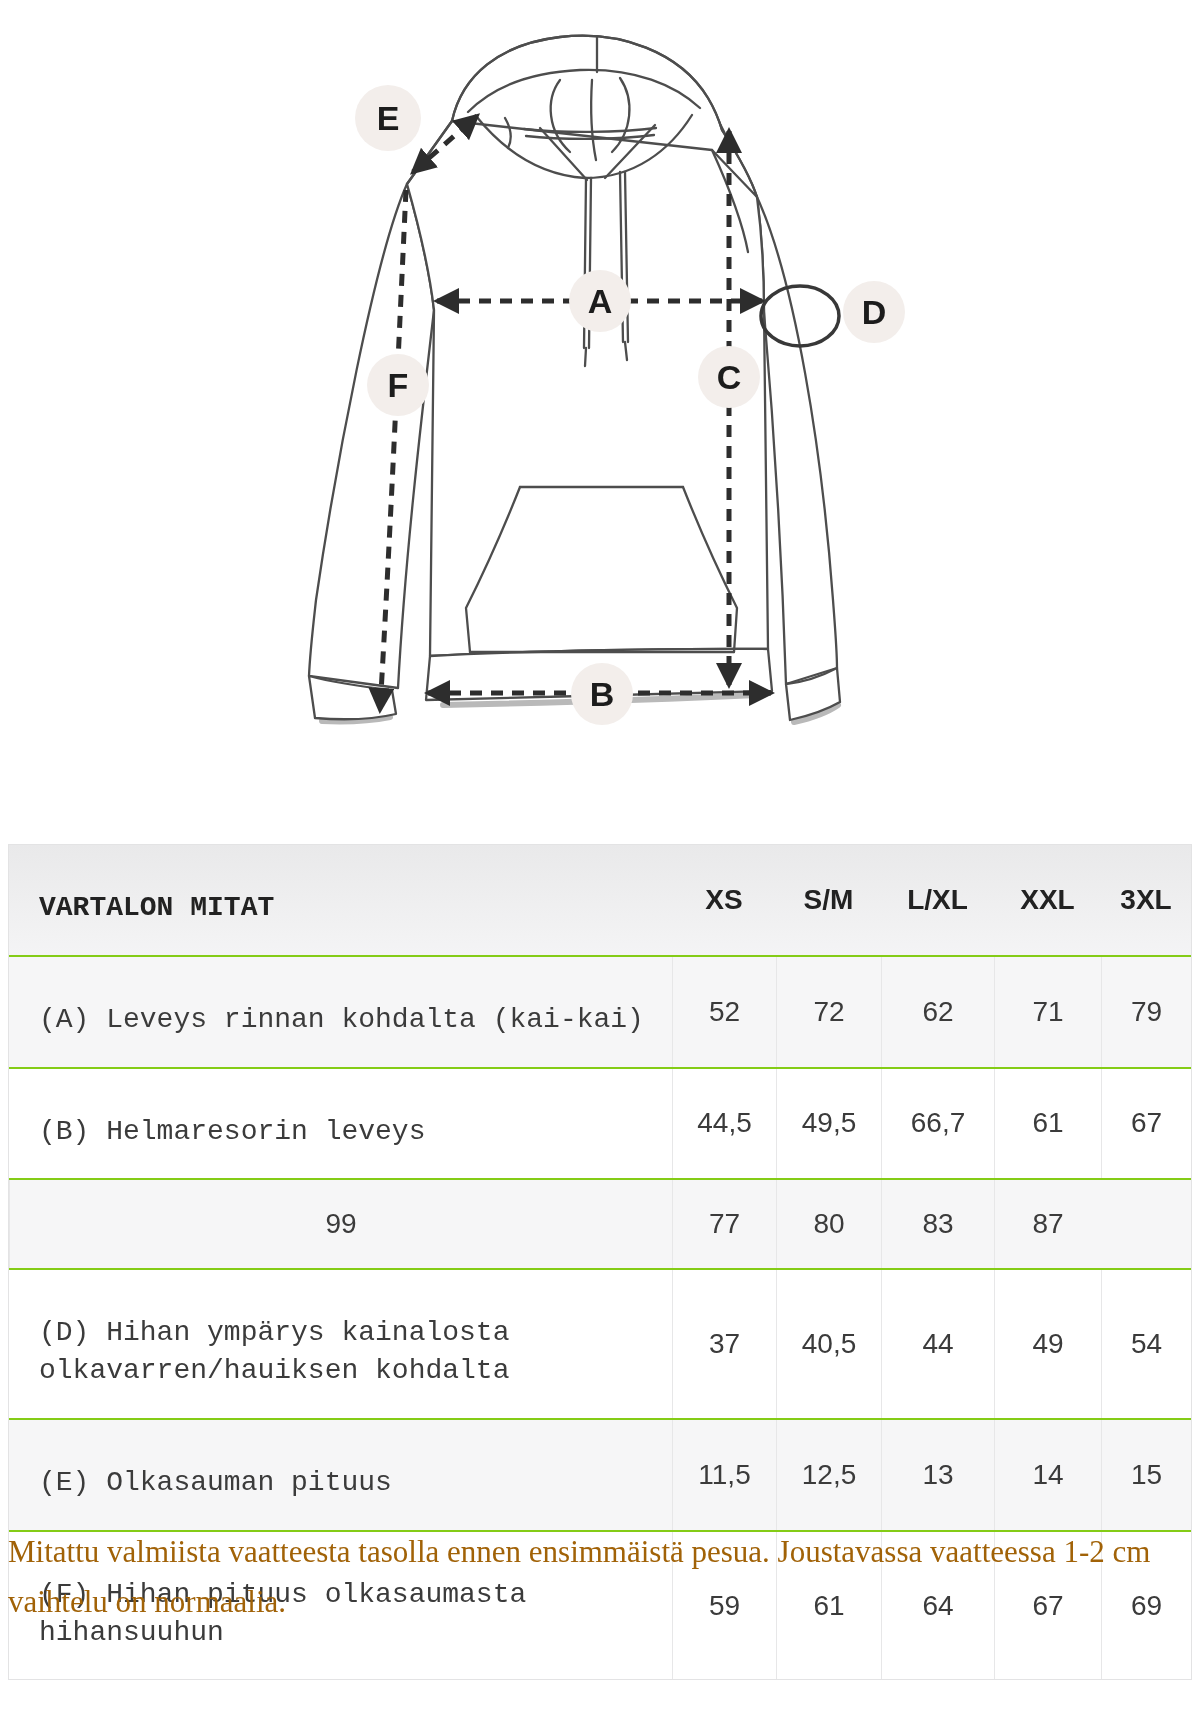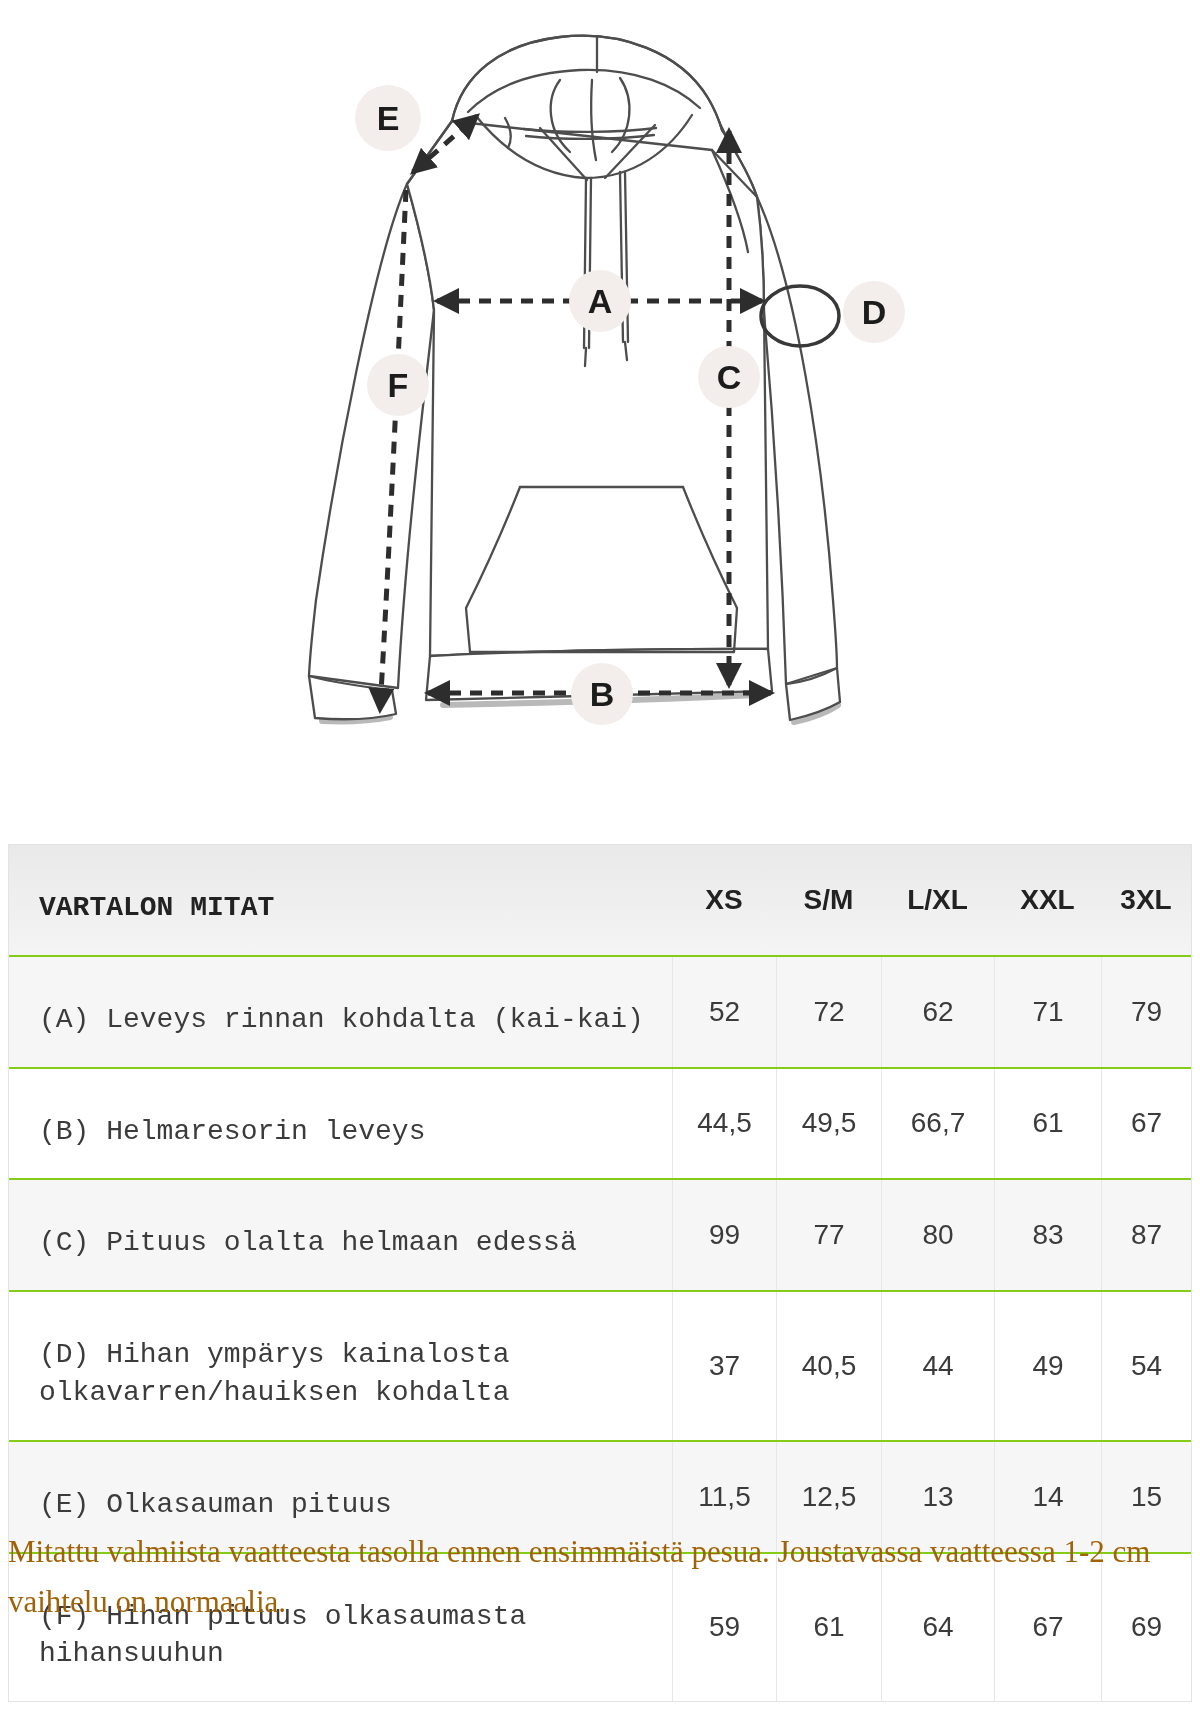--- a/index.html
+++ b/index.html
@@ -188,21 +188,20 @@
         </div>
         <div class="tgrid trow">
           <div class="cell label">(B) Helmaresorin leveys</div>
           <div class="cell num">44,5</div>
           <div class="cell num">49,5</div>
           <div class="cell num">66,7</div>
           <div class="cell num">61</div>
           <div class="cell num">67</div>
         </div>
         <div class="tgrid trow">
-          <div class="cell label">(C) Pituus olalta helmaan edessä</div>
           <div class="cell num">99</div>
           <div class="cell num">77</div>
           <div class="cell num">80</div>
           <div class="cell num">83</div>
           <div class="cell num">87</div>
         </div>
         <div class="tgrid trow">
           <div class="cell label">(D) Hihan ympärys kainalosta olkavarren/hauiksen kohdalta</div>
           <div class="cell num">37</div>
           <div class="cell num">40,5</div>

